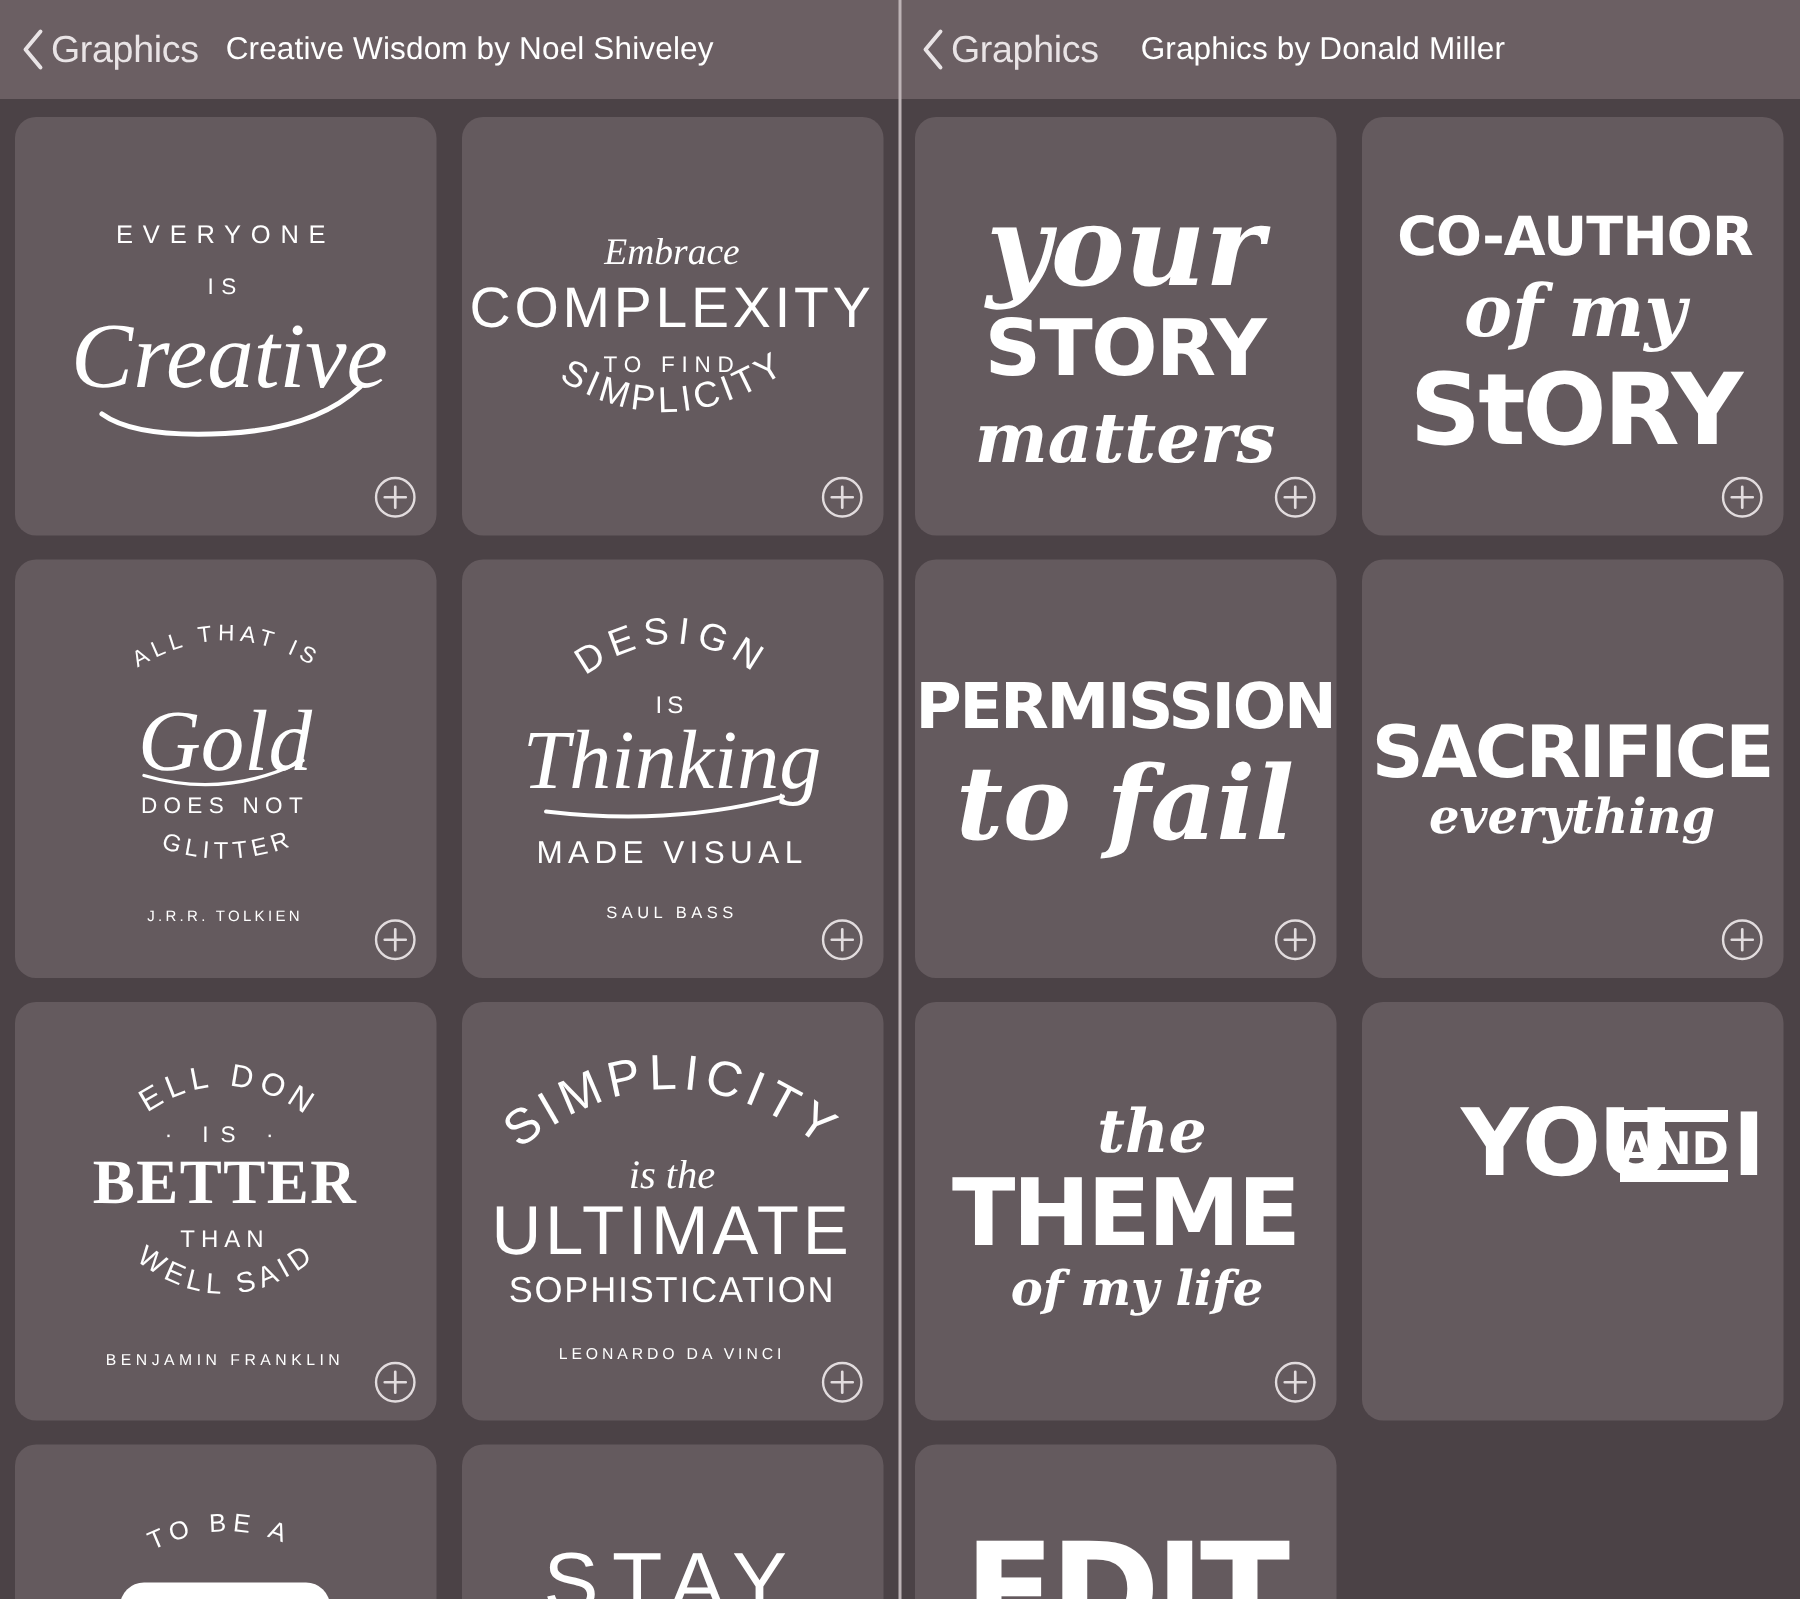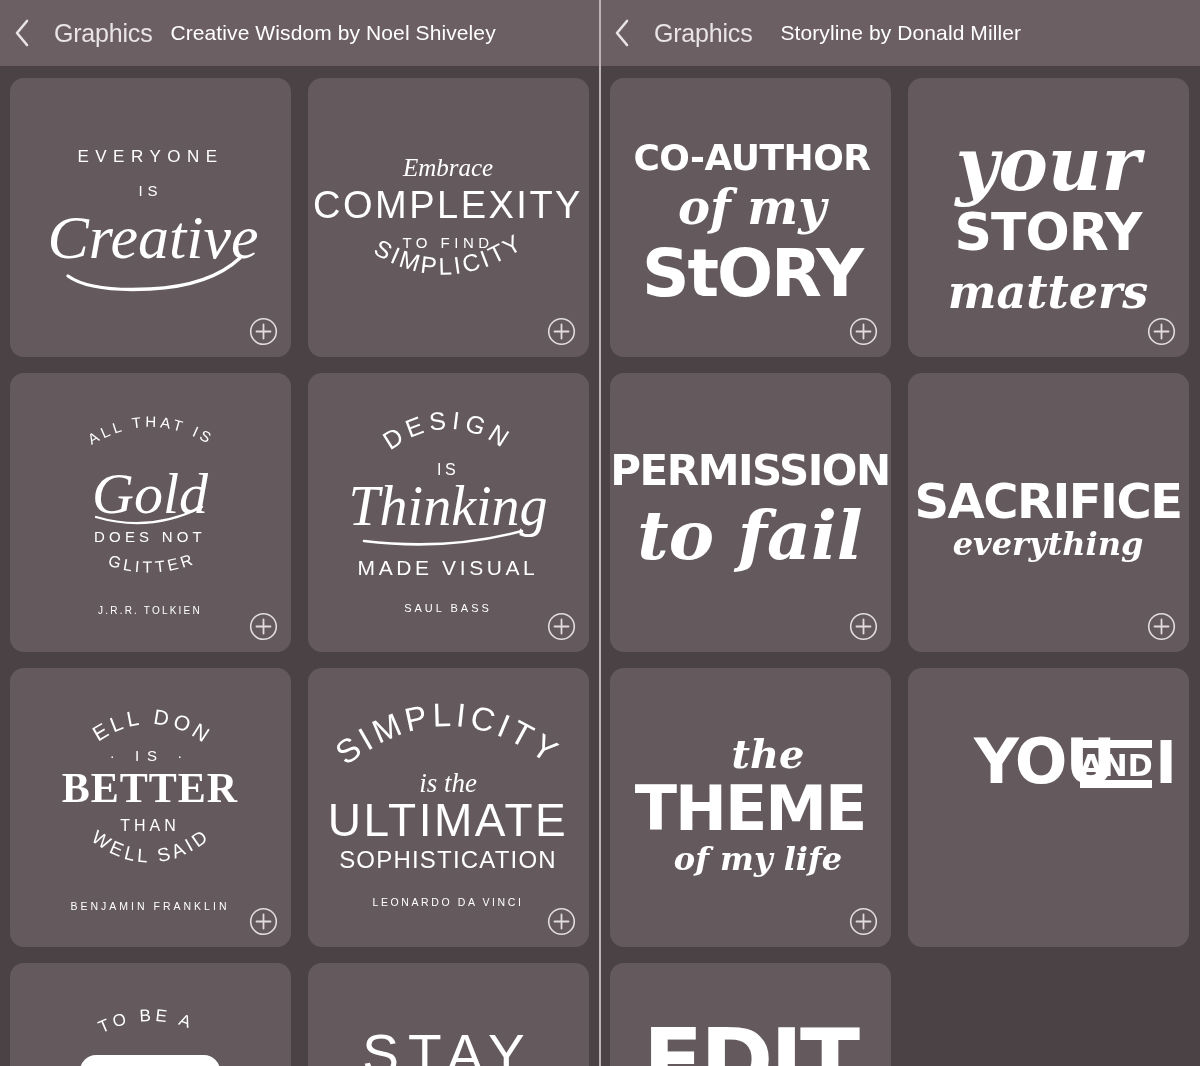--- a/index.html
+++ b/index.html
@@ -28,21 +28,20 @@
     background:#6b5f63;
     display:flex;align-items:center;
     box-sizing:border-box;
     padding-left:14px;
   }
   .navbar.right{padding-left:14px;}
   .back-btn{
     display:flex;align-items:center;
     cursor:pointer;
     color:#e8e2e4;
-    gap:20px;
   }
   .chev{
     width:16px;height:28px;display:block;margin-right:4px;flex:0 0 auto;
   }
   .chev svg{display:block;}
   .back-label{
     font-size:25px;
     color:#e9e4e6;
     letter-spacing:-0.2px;
     white-space:nowrap;
@@ -256,44 +255,44 @@
 
     <div class="navbar right">
       <div class="back-btn">
         <span class="chev">
           <svg width="16" height="28" viewBox="0 0 16 28">
               <path d="M13 2 L3 14 L13 26" fill="none" stroke="#e9e4e6" stroke-width="2.6" stroke-linecap="round" stroke-linejoin="round"></path>
             </svg>
         </span>
         <span class="back-label">Graphics</span>
       </div>
-      <div class="nav-title">Storyline by Donald Miller</div>
+      <div class="nav-title">Graphics by Donald Miller</div>
     </div>
 
     <div class="grid">
+
+      <div class="card">
+        <svg class="art" viewBox="0 0 281 279">
+          <text x="140" y="112" text-anchor="middle" font-family="'DejaVu Serif',serif" font-style="italic" font-weight="bold" font-size="74" fill="#fff">your</text>
+          <text x="140" y="172" text-anchor="middle" font-family="'DejaVu Sans',sans-serif" font-weight="bold" font-size="52" letter-spacing="-1" fill="#fff">STORY</text>
+          <text x="140" y="230" text-anchor="middle" font-family="'DejaVu Serif',serif" font-style="italic" font-weight="bold" font-size="46" fill="#fff">matters</text>
+        </svg>
+        <span class="plus">
+          <svg width="29" height="29" viewBox="0 0 29 29">
+              <circle cx="14.5" cy="14.5" r="12.8" fill="none" stroke="#e2dcde" stroke-width="1.6"></circle>
+              <path d="M14.5 7.5 V21.5 M7.5 14.5 H21.5" stroke="#e2dcde" stroke-width="1.8" stroke-linecap="round"></path>
+            </svg>
+        </span>
+      </div>
 
       <div class="card">
         <svg class="art" viewBox="0 0 281 279">
           <text x="142" y="92" text-anchor="middle" font-family="'DejaVu Sans',sans-serif" font-weight="bold" font-size="36" letter-spacing="-0.5" fill="#fff">CO-AUTHOR</text>
           <text x="142" y="146" text-anchor="middle" font-family="'DejaVu Serif',serif" font-style="italic" font-weight="bold" font-size="48" fill="#fff">of my</text>
           <text x="142" y="218" text-anchor="middle" font-family="'DejaVu Sans',sans-serif" font-weight="bold" font-size="66" letter-spacing="-2" fill="#fff">StORY</text>
-        </svg>
-        <span class="plus">
-          <svg width="29" height="29" viewBox="0 0 29 29">
-              <circle cx="14.5" cy="14.5" r="12.8" fill="none" stroke="#e2dcde" stroke-width="1.6"></circle>
-              <path d="M14.5 7.5 V21.5 M7.5 14.5 H21.5" stroke="#e2dcde" stroke-width="1.8" stroke-linecap="round"></path>
-            </svg>
-        </span>
-      </div>
-
-      <div class="card">
-        <svg class="art" viewBox="0 0 281 279">
-          <text x="140" y="112" text-anchor="middle" font-family="'DejaVu Serif',serif" font-style="italic" font-weight="bold" font-size="74" fill="#fff">your</text>
-          <text x="140" y="172" text-anchor="middle" font-family="'DejaVu Sans',sans-serif" font-weight="bold" font-size="52" letter-spacing="-1" fill="#fff">STORY</text>
-          <text x="140" y="230" text-anchor="middle" font-family="'DejaVu Serif',serif" font-style="italic" font-weight="bold" font-size="46" fill="#fff">matters</text>
         </svg>
         <span class="plus">
           <svg width="29" height="29" viewBox="0 0 29 29">
               <circle cx="14.5" cy="14.5" r="12.8" fill="none" stroke="#e2dcde" stroke-width="1.6"></circle>
               <path d="M14.5 7.5 V21.5 M7.5 14.5 H21.5" stroke="#e2dcde" stroke-width="1.8" stroke-linecap="round"></path>
             </svg>
         </span>
       </div>
 
 

